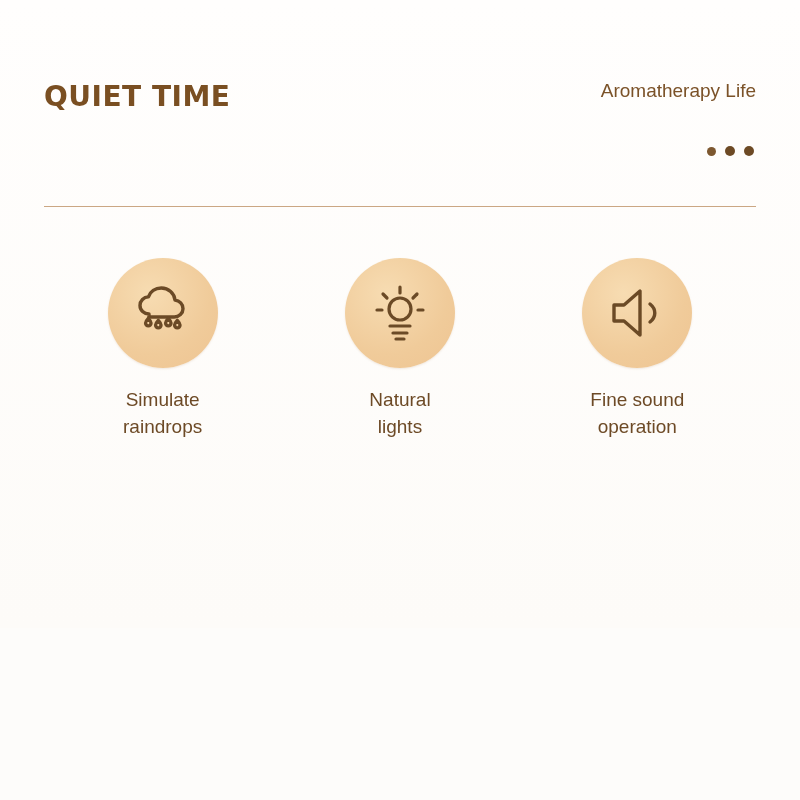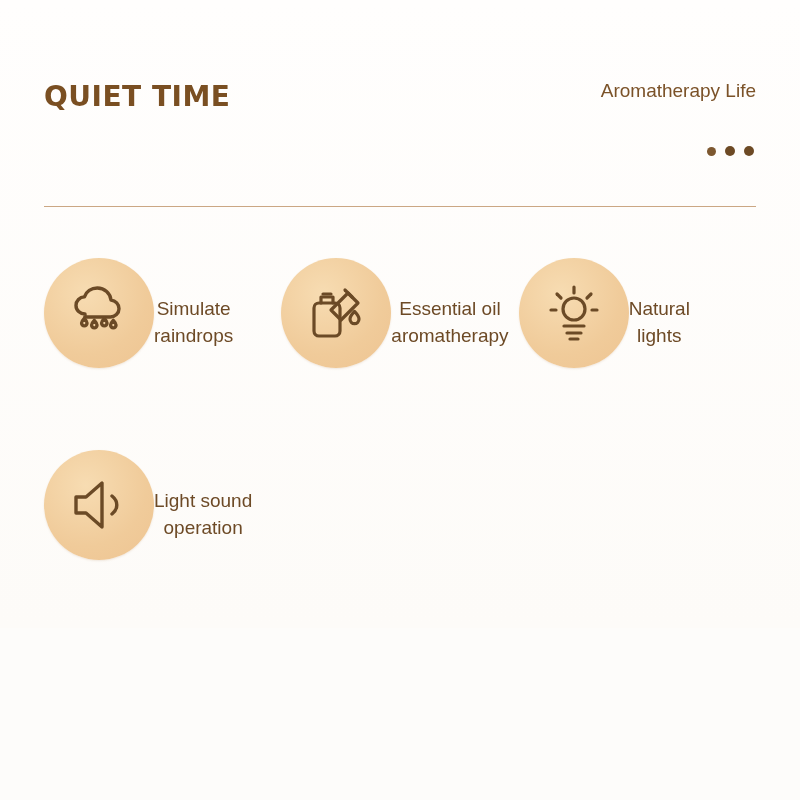--- a/index.html
+++ b/index.html
@@ -81,20 +81,21 @@
     position: absolute;
     left: 44px;
     right: 44px;
     top: 258px;
     display: grid;
     grid-template-columns: repeat(3, 1fr);
     grid-row-gap: 82px;
   }
   .cell {
     display: flex;
+    flex-direction: column;
     align-items: center;
   }
   .circle {
     width: 110px;
     height: 110px;
     border-radius: 50%;
     background: radial-gradient(circle at 38% 32%, #f7dcb2 0%, #f0cb9a 60%, #eec492 100%);
     display: flex;
     align-items: center;
     justify-content: center;
@@ -144,36 +145,20 @@
             <path d="M40 40c0 1.6-1.2 2.9-2.7 2.9S34.6 41.6 34.6 40c0-1.7 2.7-4.6 2.7-4.6S40 38.3 40 40z"></path>
             <path d="M49 42c0 1.6-1.2 2.9-2.7 2.9S43.6 43.6 43.6 42c0-1.7 2.7-4.6 2.7-4.6S49 40.3 49 42z"></path>
           </svg>
         </span>
       </div>
       <div class="caption">Simulate
 raindrops</div>
     </div>
 
 
-    <div class="cell">
-      <div class="circle">
-        <span>
-          <svg width="64" height="60" viewBox="0 0 64 60" fill="none" stroke="#6b4a26" stroke-width="3.2" stroke-linecap="round" stroke-linejoin="round">
-            <rect x="10" y="20" width="26" height="33" rx="5"></rect>
-            <path d="M17 20v-6h12v6"></path>
-            <path d="M19 11h8"></path>
-            <path d="M44 10l10 10-17 17-10-10z" stroke-width="3.2"></path>
-            <path d="M41 7l7 7"></path>
-            <path d="M55 36c0 2.6-2 4.7-4.5 4.7S46 38.6 46 36c0-2.8 4.5-7.6 4.5-7.6S55 33.2 55 36z"></path>
-          </svg>
-        </span>
-      </div>
-      <div class="caption">Essential oil
-aromatherapy</div>
-    </div>
 
     <div class="cell">
       <div class="circle">
         <span>
           <svg width="62" height="60" viewBox="0 0 62 60" fill="none" stroke="#6b4a26" stroke-width="3.2" stroke-linecap="round" stroke-linejoin="round">
             <circle cx="31" cy="26" r="11"></circle>
             <line x1="31" y1="4" x2="31" y2="10"></line>
             <line x1="14" y1="11" x2="18" y2="15"></line>
             <line x1="48" y1="11" x2="44" y2="15"></line>
             <line x1="8" y1="27" x2="13" y2="27"></line>
@@ -191,18 +176,18 @@
 
     <div class="cell">
       <div class="circle">
         <span>
           <svg width="62" height="58" viewBox="0 0 62 58" fill="none" stroke="#6b4a26" stroke-width="3.4" stroke-linecap="round" stroke-linejoin="round">
             <path d="M8 21h10L34 7v44L18 37H8z"></path>
             <path d="M44 20c3 2.4 4.8 5.5 4.8 9s-1.8 6.6-4.8 9"></path>
           </svg>
         </span>
       </div>
-      <div class="caption">Light sound
+      <div class="caption">Fine sound
 operation</div>
     </div>
 
   </div>
 </div>
 
 </body></html>

